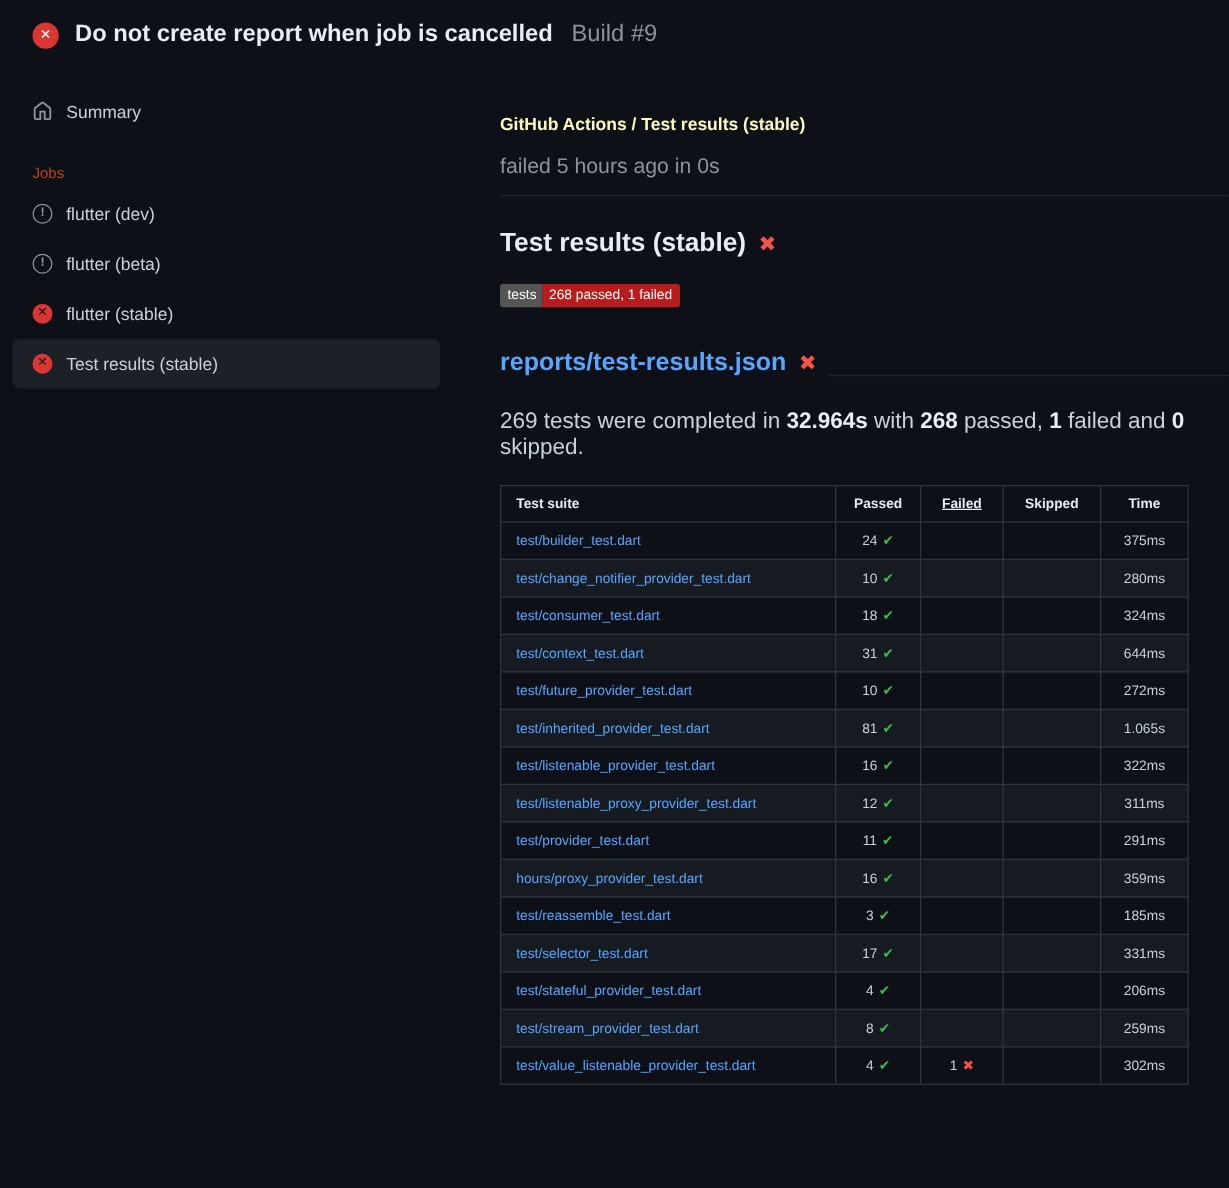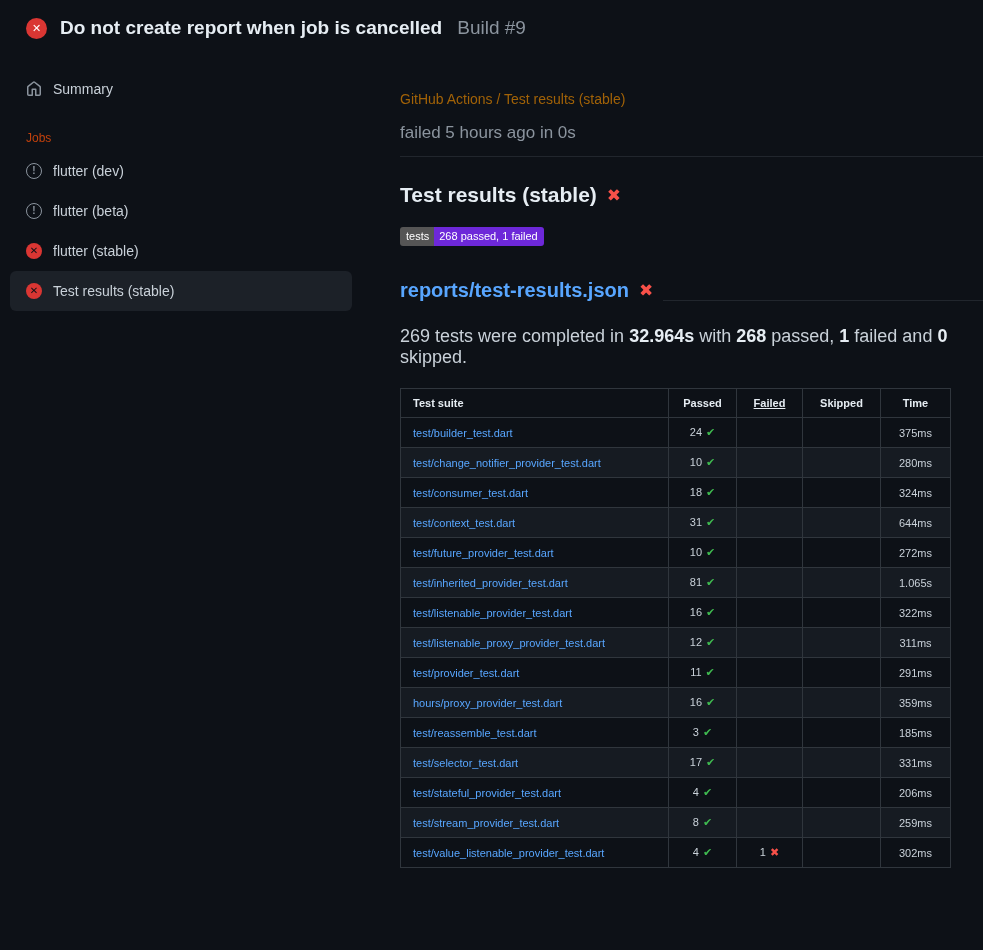--- a/index.html
+++ b/index.html
@@ -39,31 +39,31 @@
     display: inline-flex; align-items: center; justify-content: center;
     font-size: 10px; font-weight: bold; line-height: 1;
   }
   .job-icon.neutral { border: 1px solid #8b949e; color: #8b949e; }
   .job-icon.failed { background: #da3633; color: #0d1117; }
   .home-icon { display: inline-flex; width: 16px; height: 16px; flex: 0 0 auto; }
   .home-icon svg { display: block; }
 
   
   .main { flex: 1 1 auto; padding: 36px 0 0 16px; min-width: 0; }
-  .breadcrumb { font-size: 14px; font-weight: 400; color: #a16207; line-height: 20px; }
+  .breadcrumb { font-size: 14px; font-weight: 700; color: #fef9c3; line-height: 20px; }
   .run-meta { font-size: 17px; color: #8b949e; margin-top: 16px; line-height: 16px; }
   .divider { height: 1px; background: #21262d; margin-top: 15px; }
 
   .h1-row { display: flex; align-items: center; gap: 10px; margin-top: 24px; }
   .h1-text { font-size: 21px; font-weight: 700; color: #e6edf3; line-height: 28px; }
   .x-glyph { color: #f85149; font-size: 17px; font-weight: 700; line-height: 1; }
 
   .badge { display: inline-flex; margin-top: 18px; border-radius: 3px; overflow: hidden; font-size: 11px; line-height: 11px; }
   .badge-label { background: #555555; color: #ffffff; padding: 4px 5px 4px 6px; }
-  .badge-value { background: #6d28d9; color: #ffffff; padding: 4px 6px 4px 5px; }
+  .badge-value { background: #b91c1c; color: #ffffff; padding: 4px 6px 4px 5px; }
 
   .h2-row { display: flex; align-items: center; gap: 10px; margin-top: 30px; }
   .h2-link { font-size: 20px; font-weight: 700; color: #58a6ff; text-decoration: none; line-height: 28px; }
   .h2-rule { flex: 1 1 auto; height: 1px; background: #21262d; align-self: flex-end; margin-bottom: 3px; }
 
   .summary-line { margin: 22px 0 0 0; font-size: 18px; color: #c9d1d9; line-height: 21px; }
 
   
   table.results { border-collapse: collapse; margin-top: 20px; width: calc(100% - 32px); font-size: 11px; }
   .results th, .results td { border: 1px solid #30363d; padding: 8px 12px; }

